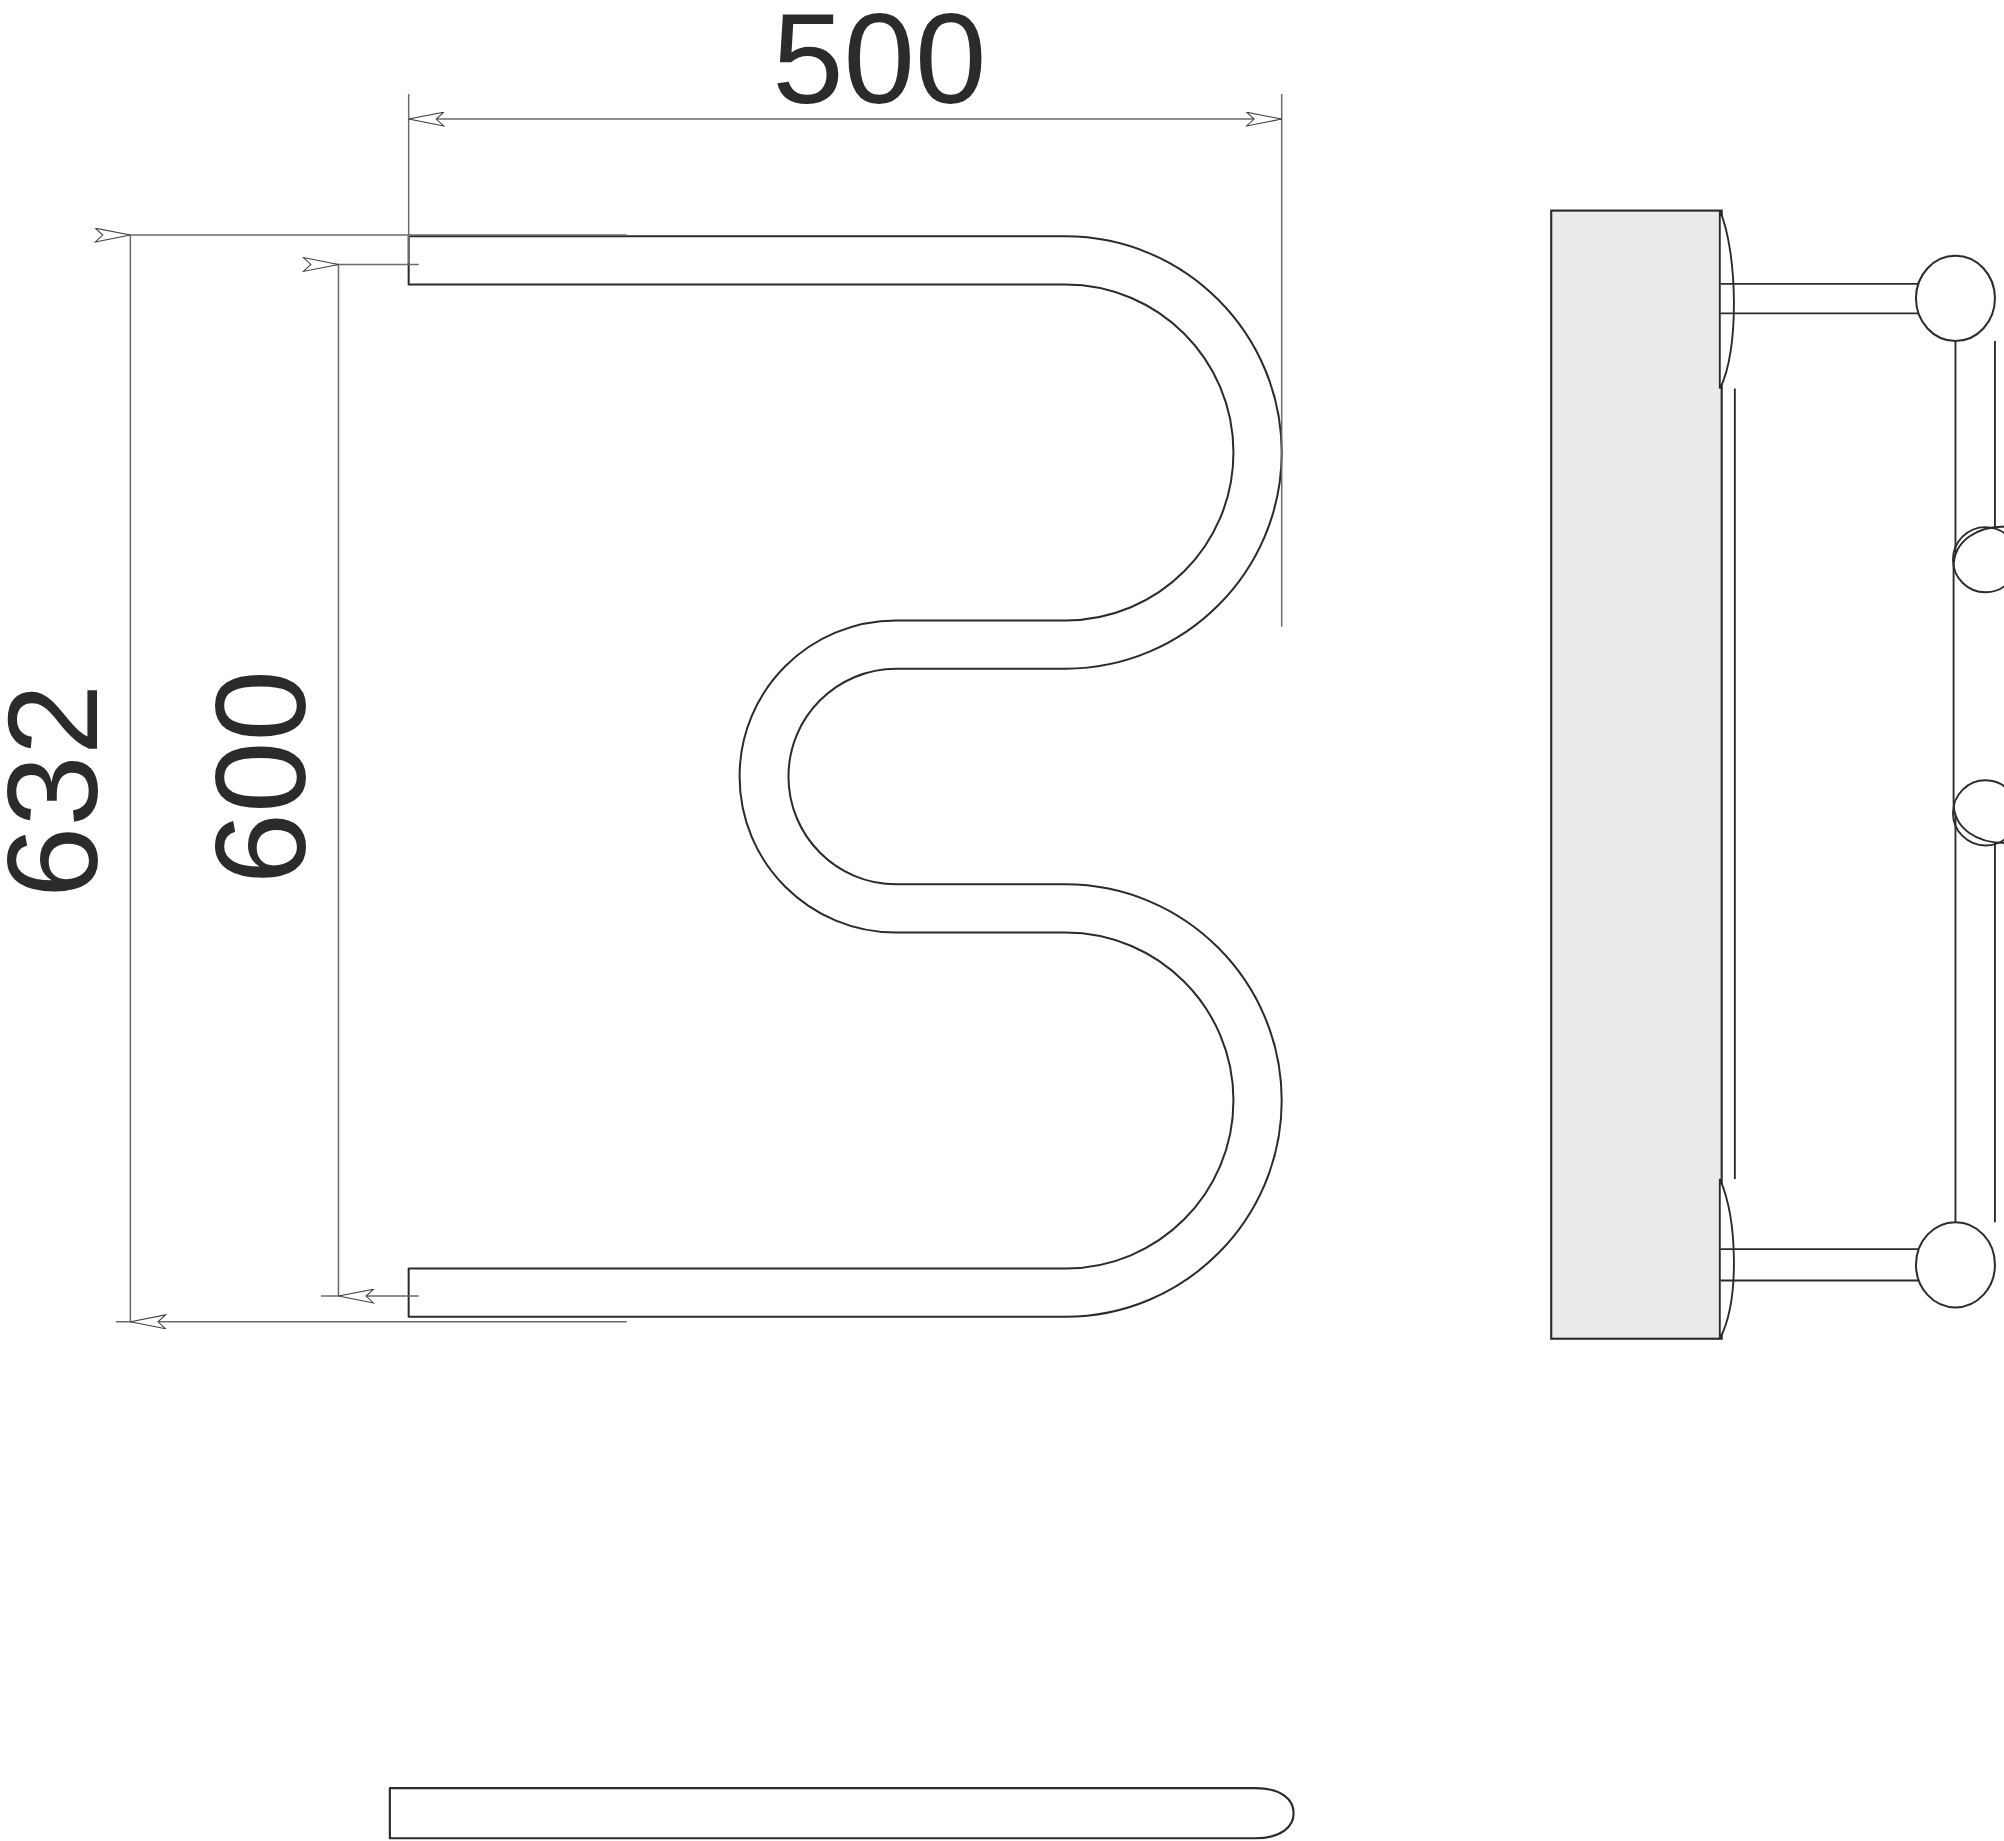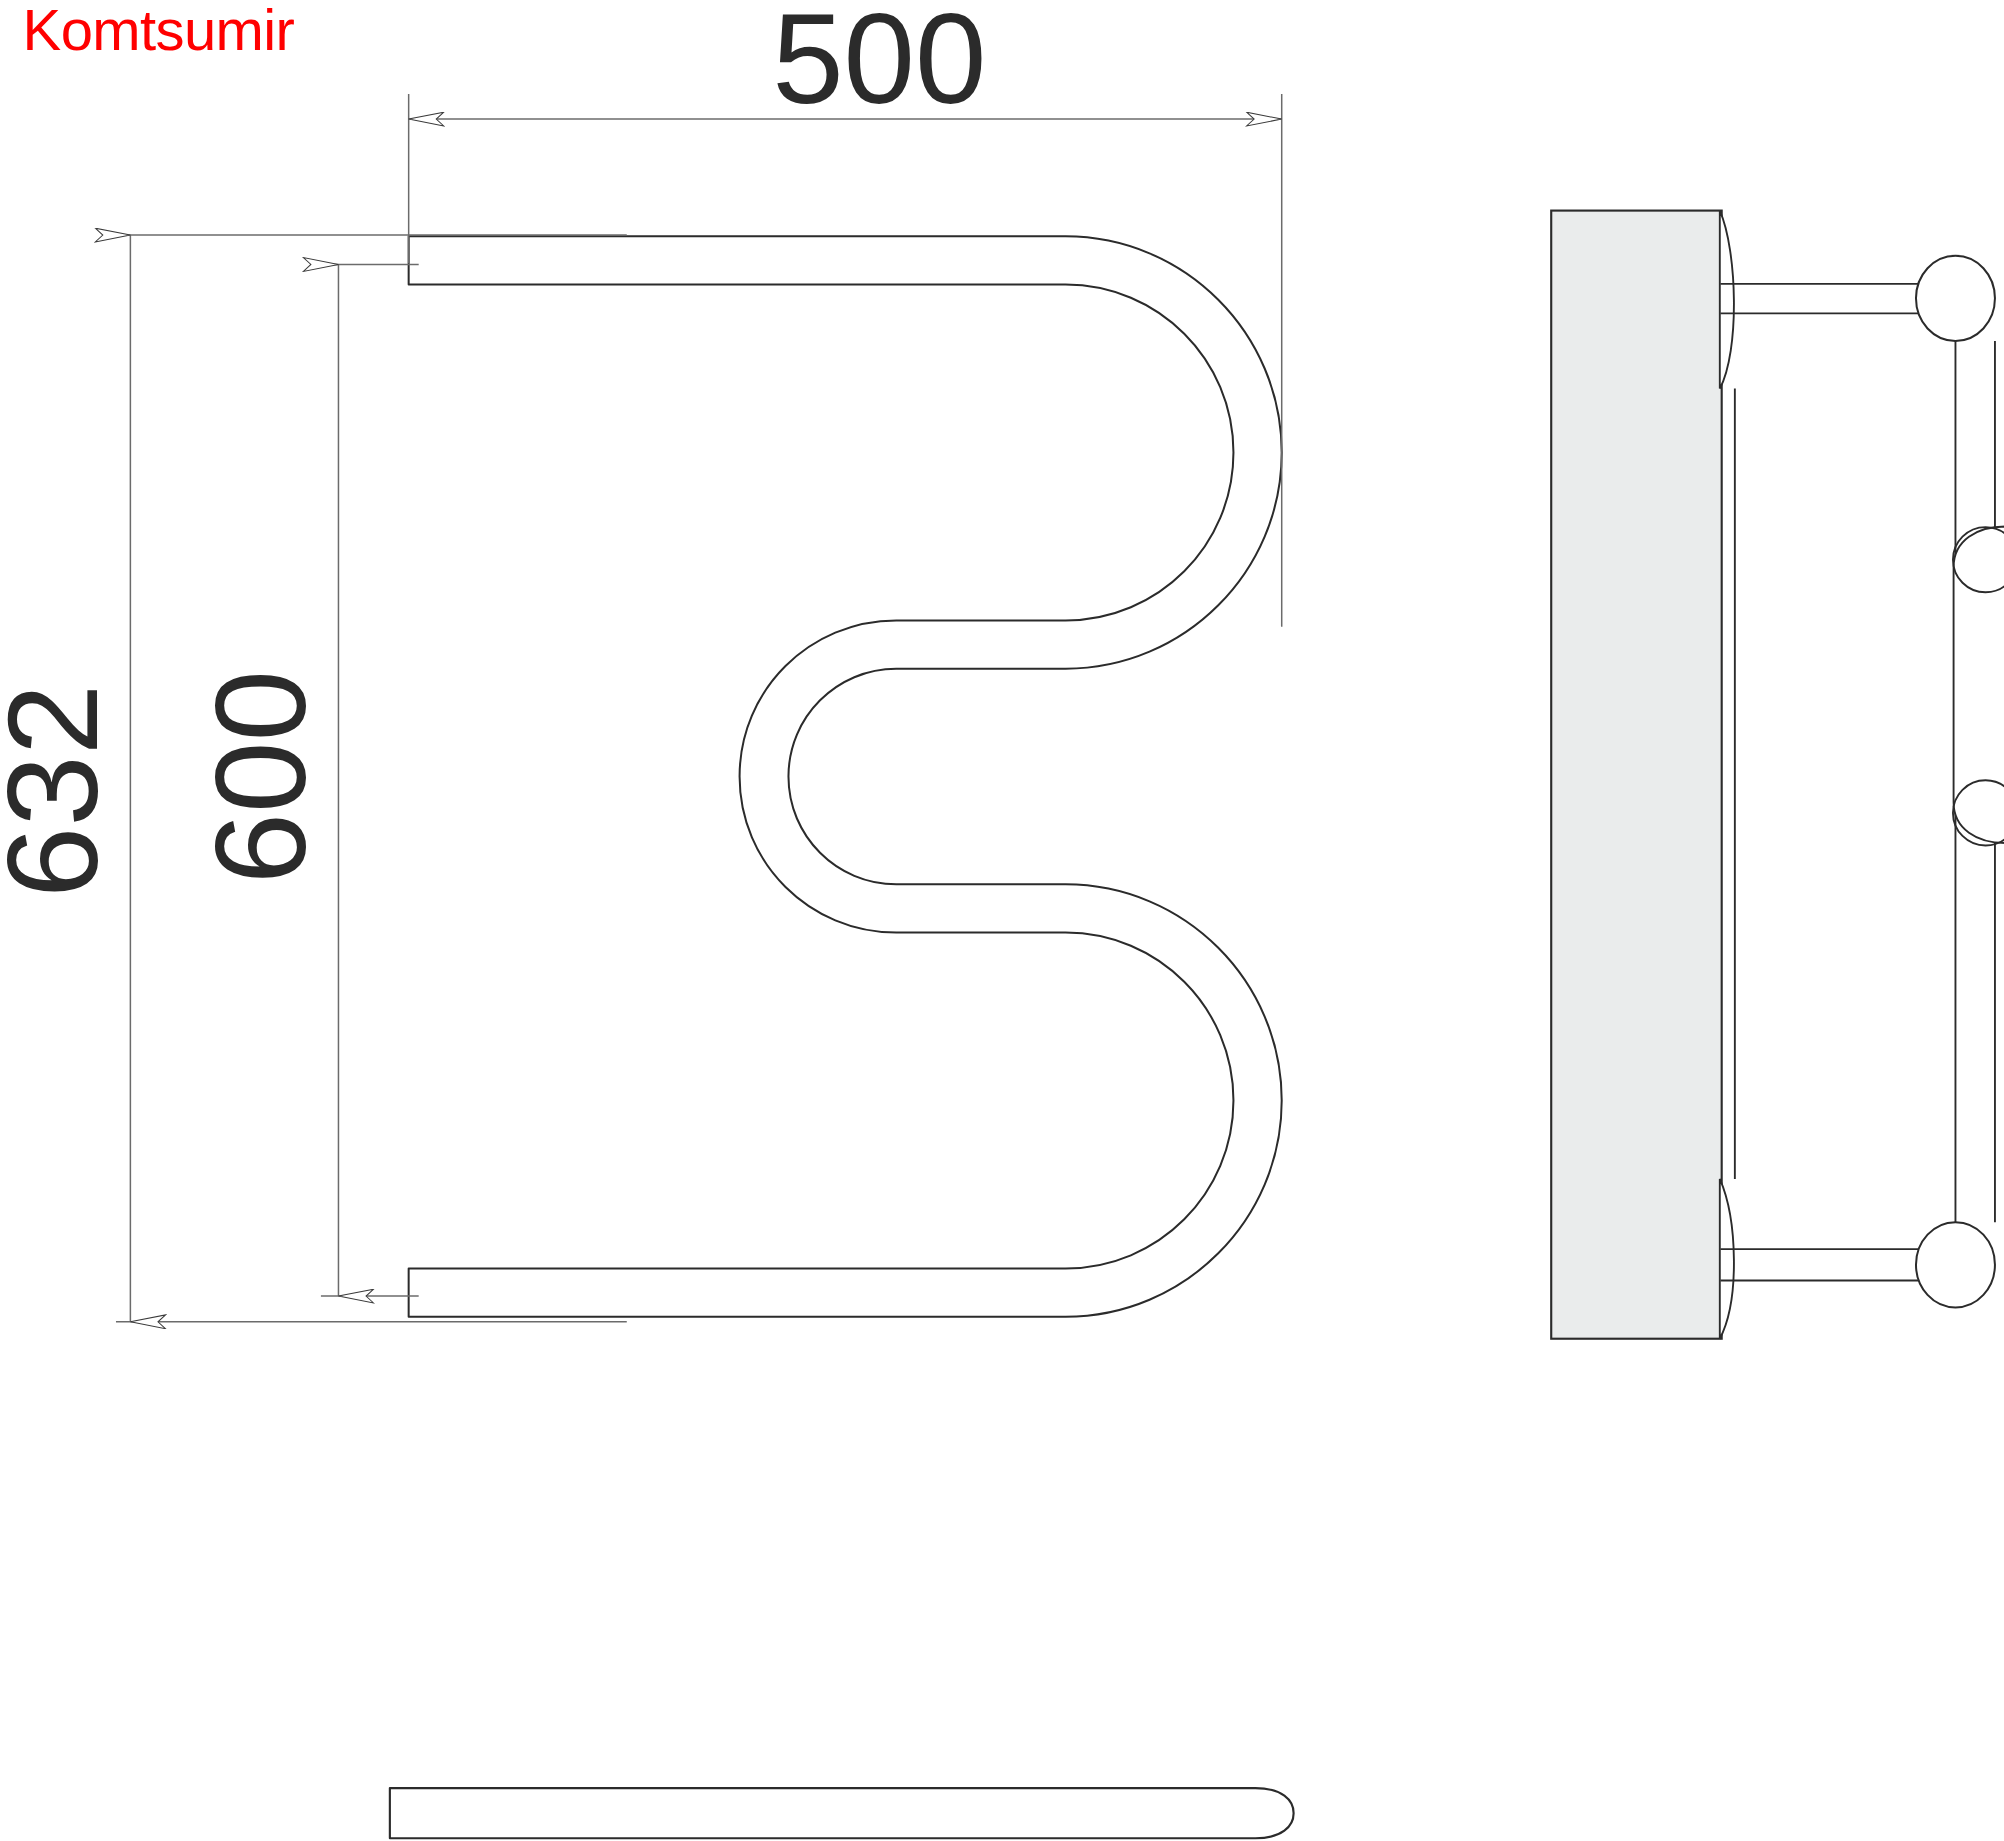--- a/index.html
+++ b/index.html
@@ -44,21 +44,20 @@
     font-size: 205px;
     fill: #2b2b2b;
     font-weight: 400;
   }
 </style>
 </head>
 <body>
 
 <div id="drawing-root">
 
-  <div class="watermark">Komtsumir</div>
 
   <svg width="2005" height="1842" viewBox="0 0 3199 2939">
 
     <defs>
       <marker id="arrL" markerWidth="60" markerHeight="24" refX="2" refY="12" orient="auto" markerUnits="userSpaceOnUse">
         <path d="M 2,12 L 58,1 L 46,12 L 58,23 Z" fill="#ffffff" stroke="#3a3a3a" stroke-width="1.6"></path>
       </marker>
       <marker id="arrR" markerWidth="60" markerHeight="24" refX="58" refY="12" orient="auto" markerUnits="userSpaceOnUse">
         <path d="M 58,12 L 2,1 L 14,12 L 2,23 Z" fill="#ffffff" stroke="#3a3a3a" stroke-width="1.6"></path>
       </marker>

